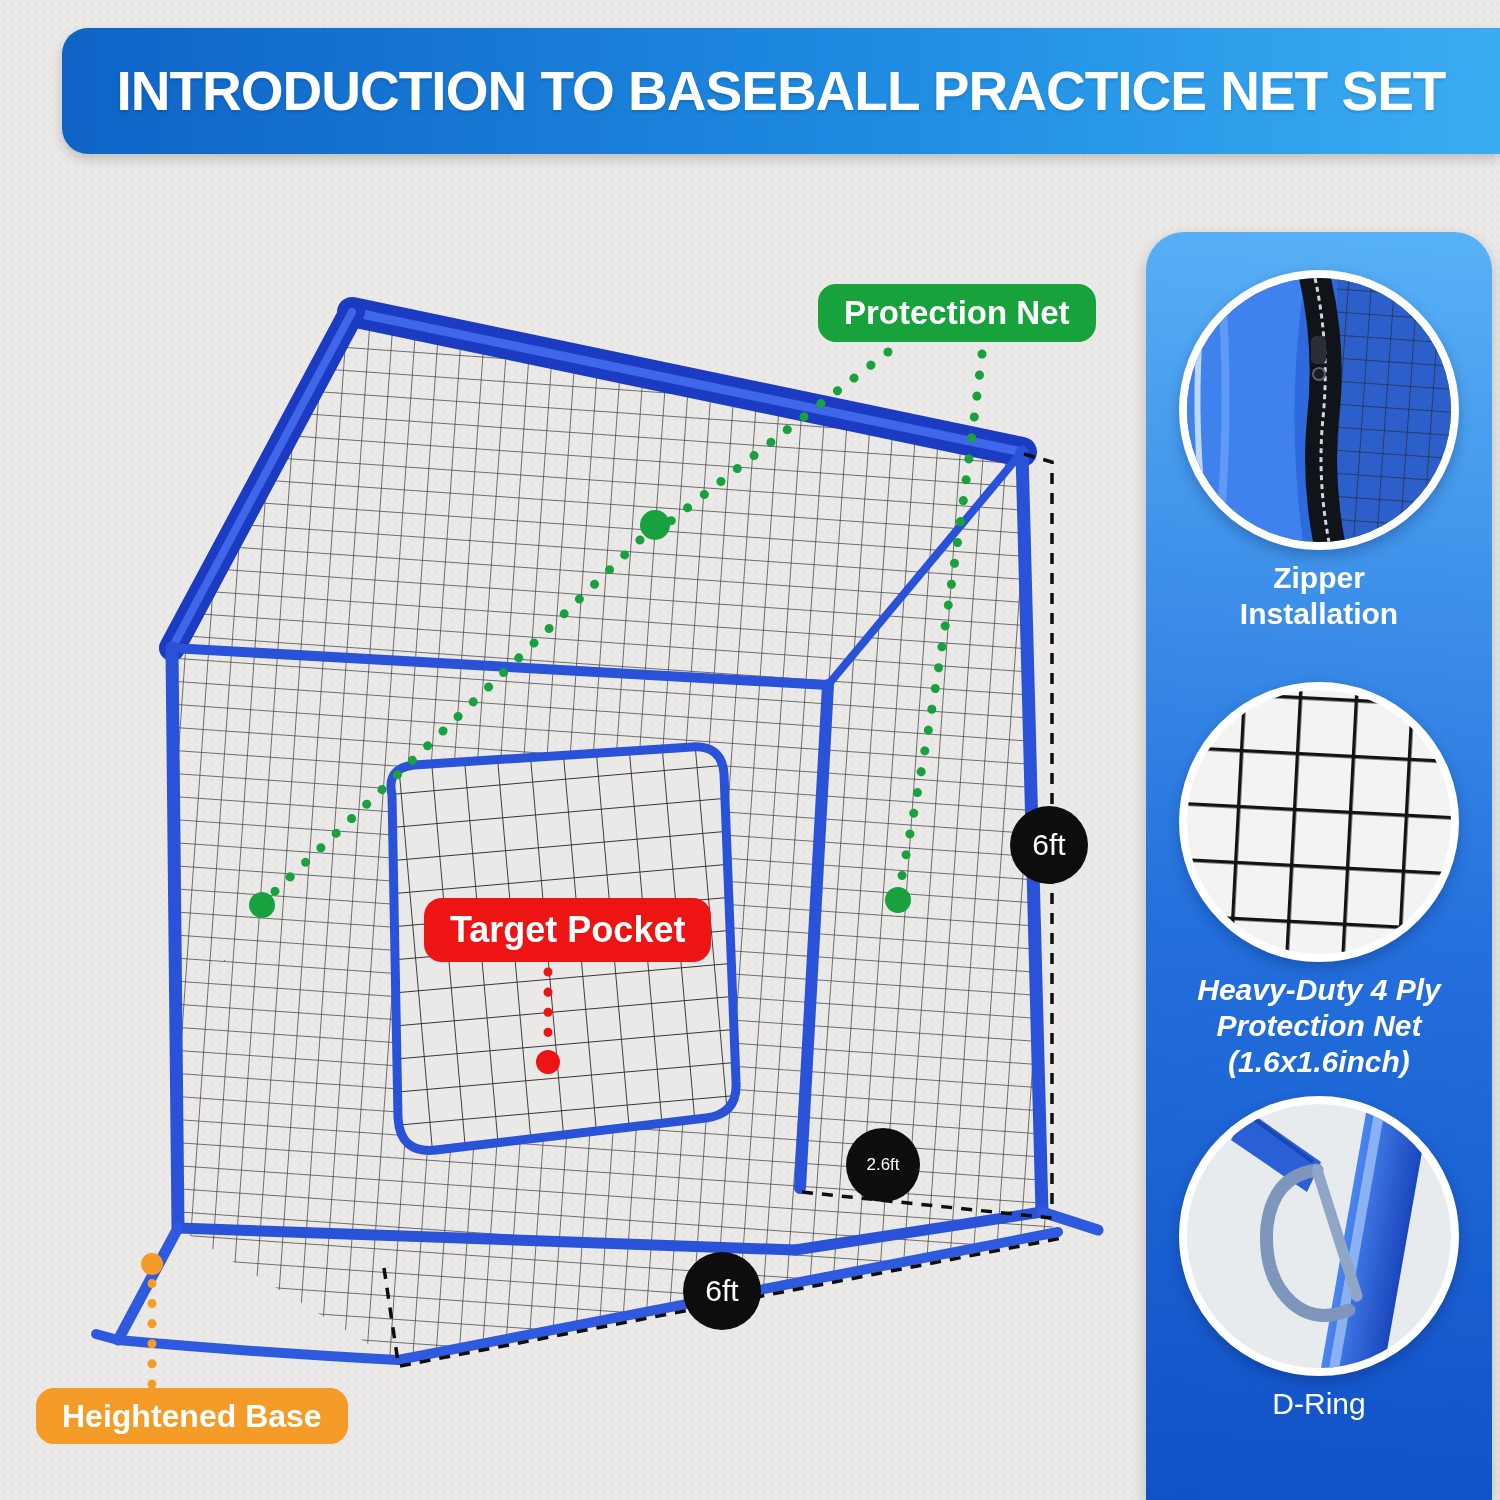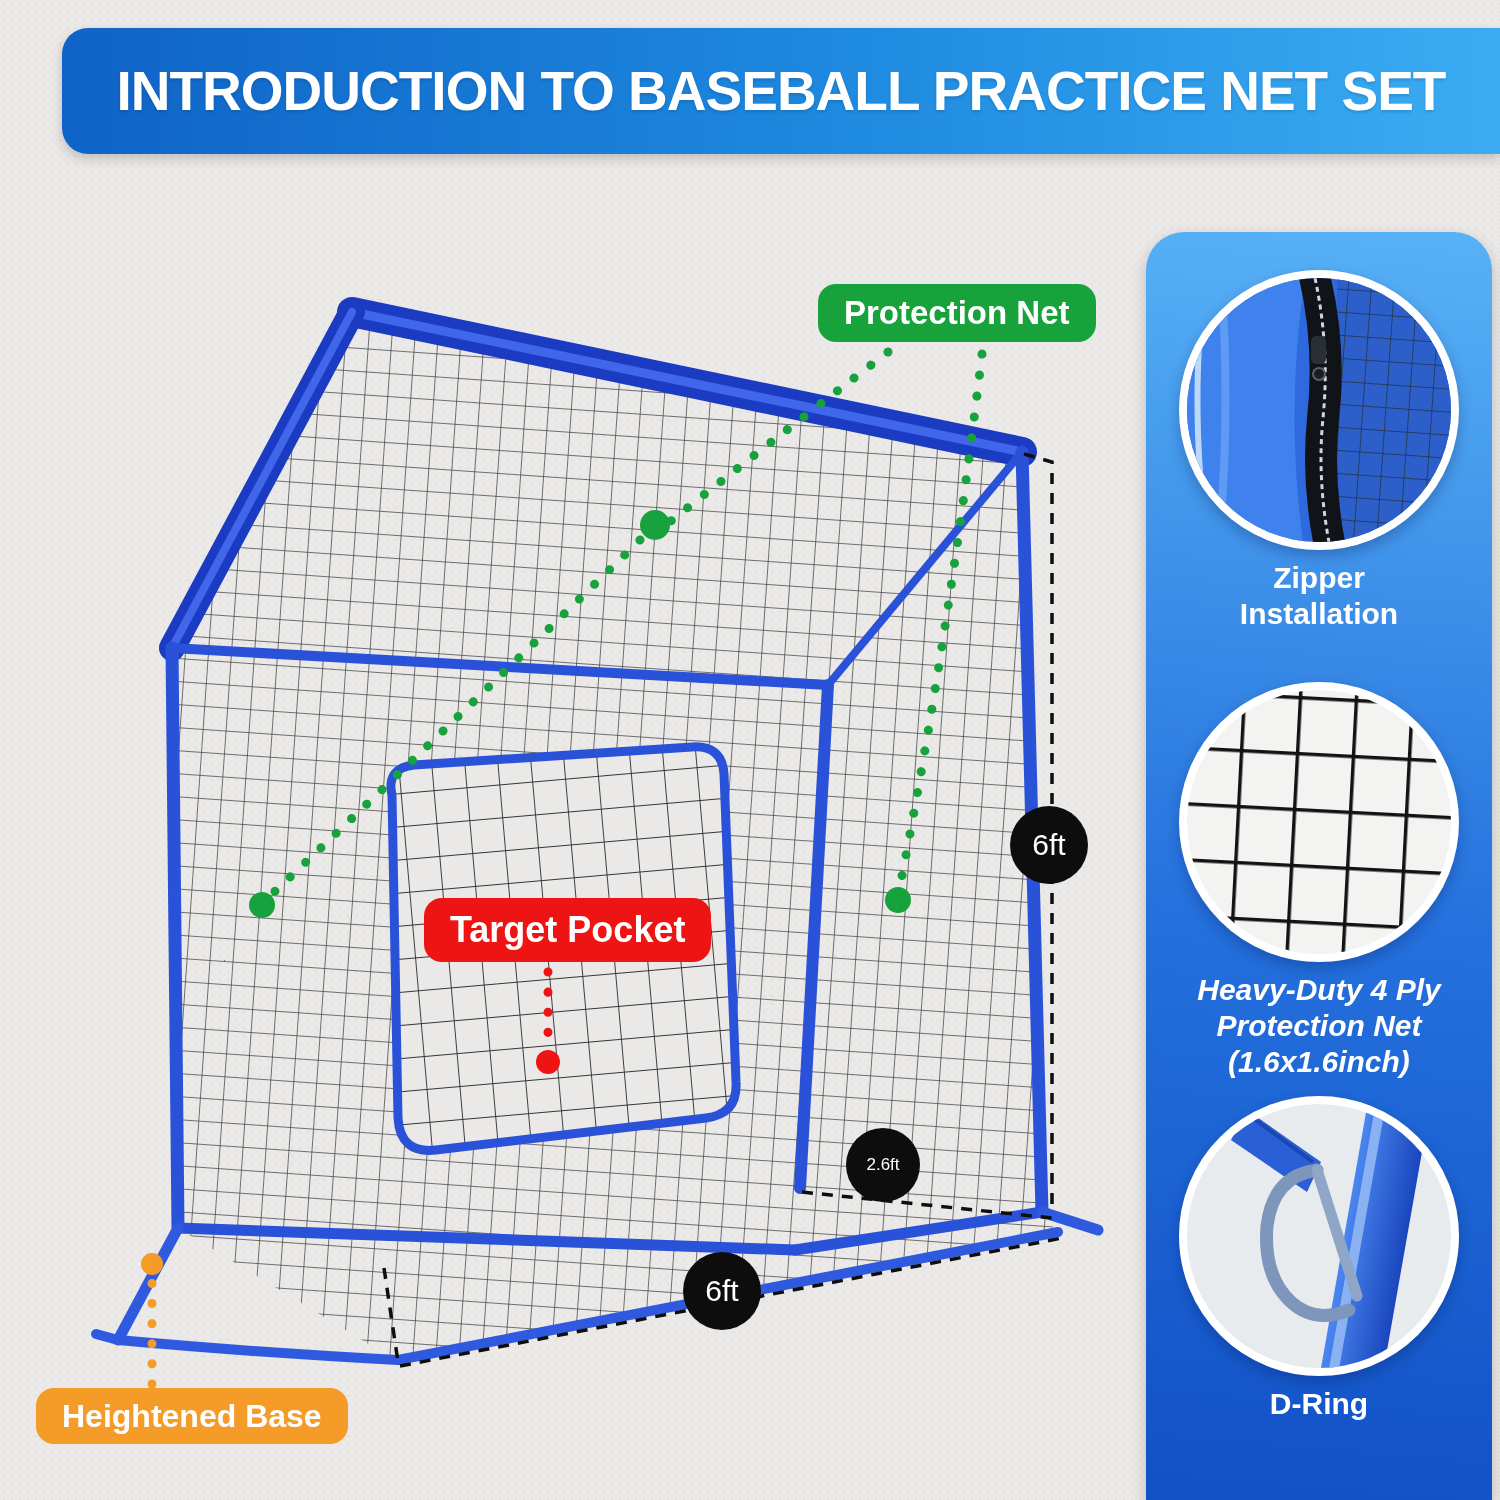--- a/index.html
+++ b/index.html
@@ -56,21 +56,21 @@
   .photo-circle {
     width: 280px; height: 280px; border-radius: 50%;
     border: 8px solid #ffffff; overflow: hidden; background: #ffffff;
     box-shadow: 0 6px 14px rgba(0,20,80,0.28);
   }
   .photo-circle svg { display: block; width: 100%; height: 100%; }
   .feature-label { margin-top: 10px; color: #ffffff; text-align: center; line-height: 36px; font-size: 30px; }
   .feature-label span { display: block; }
   .f1 { margin-top: 38px; }  .f1 .feature-label { font-weight: 600; }
   .f2 { margin-top: 50px; font-style: italic; }  .f2 .feature-label { font-weight: 800; }
-  .f3 { margin-top: 16px; }  .f3 .feature-label { font-weight: 700; }
+  .f3 { margin-top: 16px; }  .f3 .feature-label { font-weight: 400; }
 </style>
 </head>
 <body>
 
 <div class="canvas">
 
   <svg class="scene" viewBox="0 0 1500 1500" aria-hidden="true">
     <defs>
       <pattern id="mesh" width="23" height="23" patternUnits="userSpaceOnUse" patternTransform="rotate(4)">
         <path d="M0 0H23M0 0V23" stroke="#26282a" stroke-width="1.5" opacity="0.85" fill="none"></path>

